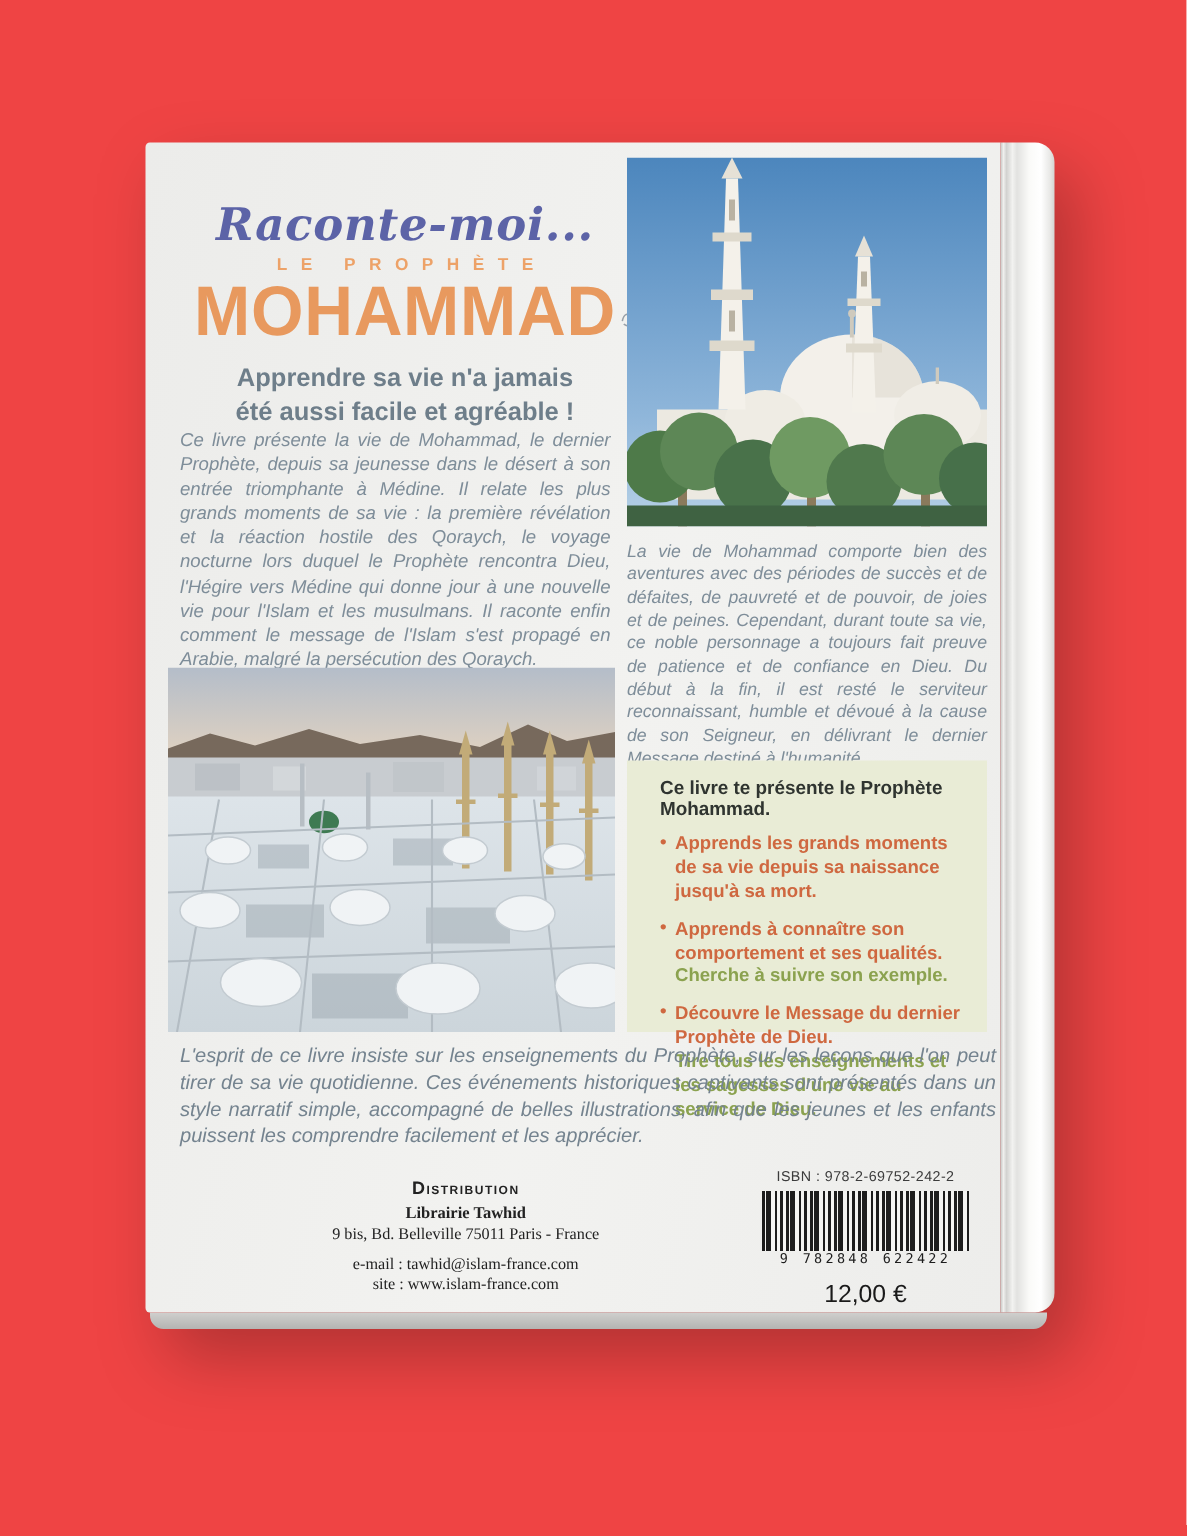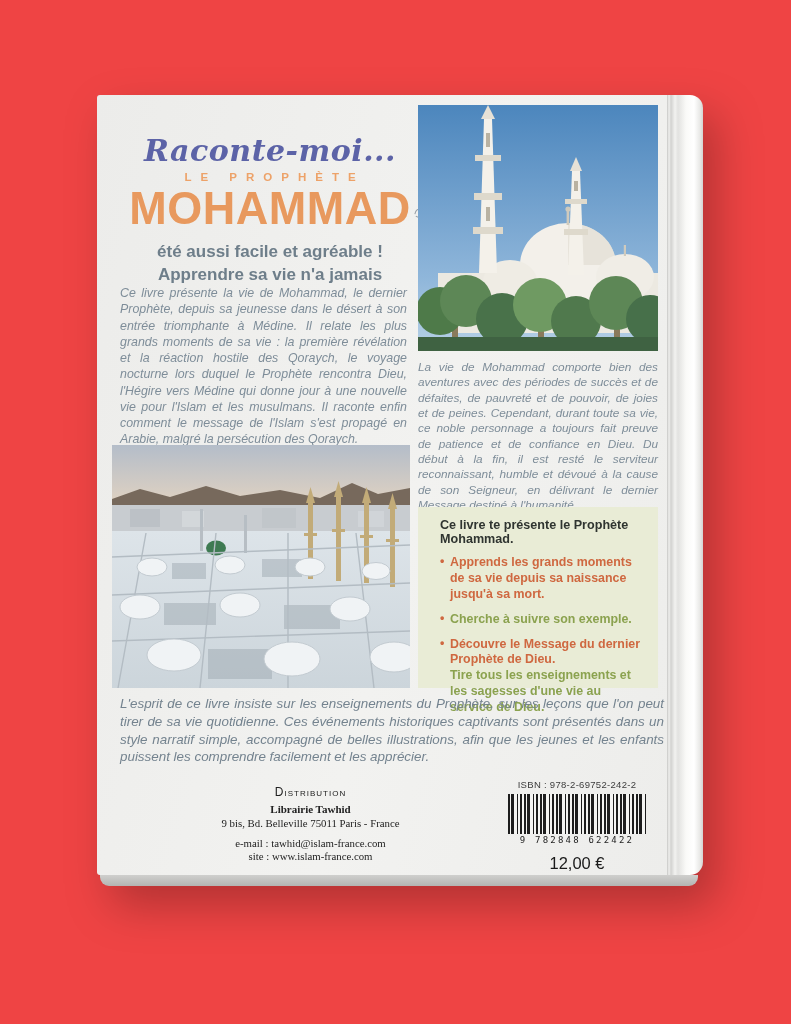--- a/index.html
+++ b/index.html
@@ -43,21 +43,21 @@
   .hl-item{position:relative;padding-left:10px;font-size:12.4px;font-weight:bold;
            line-height:1.28;margin-bottom:9px;}
   .hl-dot{position:absolute;left:0;top:-1px;color:#cf6840;}
   .hl-orange{color:#cf6840;}
   .hl-green{display:block;color:#8ba24f;}
   
   .logo-wrap{position:absolute;left:38px;top:692px;width:54px;text-align:center;}
   .logo-wrap svg{display:block;width:52px;height:52px;margin:0 auto;}
   .logo-label{margin-top:2px;font-size:13px;font-weight:bold;color:#d9622b;letter-spacing:1.5px;}
   .dist{position:absolute;left:96px;top:690px;width:235px;text-align:center;color:#222;}
-  .dist-head{font-variant:small-caps;font-weight:normal;font-size:12px;letter-spacing:1px;}
+  .dist-head{font-variant:small-caps;font-weight:bold;font-size:12px;letter-spacing:1px;}
   .dist-name{margin-top:4px;font-family:"Liberation Serif",serif;font-weight:bold;font-size:11px;}
   .dist-addr{margin-top:2px;font-family:"Liberation Serif",serif;font-size:10.8px;}
   .dist-mail{margin-top:8px;font-family:"Liberation Serif",serif;font-size:10.8px;}
   .dist-site{margin-top:1px;font-family:"Liberation Serif",serif;font-size:10.8px;}
   
   .shop{position:absolute;left:400px;top:684px;width:160px;text-align:center;}
   .isbn{font-size:9.5px;color:#3c3c3c;letter-spacing:.3px;}
   .bars{width:138px;height:40px;margin:4px auto 0;
         background:repeating-linear-gradient(90deg,#1d1d1d 0 2px,#f4f4f2 2px 3px,
                    #1d1d1d 3px 6px,#f4f4f2 6px 9px,#1d1d1d 9px 10px,#f4f4f2 10px 12px,
@@ -81,22 +81,22 @@
           <span>MOHAMMAD</span>
           <span class="pbuh">
             <svg width="15" height="14" viewBox="0 0 16 14">
               <path d="M2 9 C3 4,6 3,7 6 C8 9,10 4,12 5 M3 11 C6.5 13.5,11 12,13.5 8.5" stroke="#98a0a8" stroke-width="1.1" fill="none"></path>
               <circle cx="13.2" cy="3.6" r="0.9" fill="#98a0a8"></circle>
               <circle cx="9.5" cy="1.8" r="0.7" fill="#98a0a8"></circle>
             </svg>
           </span>
         </div>
         <div class="tagline">
+          <div>Apprendre sa vie n'a jamais</div>
           <div>été aussi facile et agréable !</div>
-          <div>Apprendre sa vie n'a jamais</div>
         </div>
       </div>
 
       <div class="para p-intro">Ce livre présente la vie de Mohammad, le dernier Prophète, depuis sa jeunesse dans le désert à son entrée triomphante à Médine. Il relate les plus grands moments de sa vie : la première révélation et la réaction hostile des Qoraych, le voyage nocturne lors duquel le Prophète rencontra Dieu, l'Hégire vers Médine qui donne jour à une nouvelle vie pour l'Islam et les musulmans. Il raconte enfin comment le message de l'Islam s'est propagé en Arabie, malgré la persécution des Qoraych.</div>
 
       <div class="photo-top">
         <svg viewBox="0 0 240 246" preserveAspectRatio="none">
           <defs>
             <linearGradient id="sky1" x1="0" y1="0" x2="0" y2="1">
               <stop offset="0" stop-color="#4c86bd"></stop>
@@ -150,20 +150,21 @@
 
       <div class="hl-box">
         <div class="hl-head">Ce livre te présente le Prophète Mohammad.</div>
         <div class="hl-item">
           <span class="hl-dot">•</span>
           <span class="hl-orange">Apprends les grands moments de sa vie depuis sa naissance jusqu'à sa mort.</span>
           <span class="hl-green"></span>
         </div>
         <div class="hl-item">
           <span class="hl-dot">•</span>
+          <span class="hl-orange">Apprends à connaître son comportement et ses qualités.</span>
           <span class="hl-green">Cherche à suivre son exemple.</span>
         </div>
         <div class="hl-item">
           <span class="hl-dot">•</span>
           <span class="hl-orange">Découvre le Message du dernier Prophète de Dieu.</span>
           <span class="hl-green">Tire tous les enseignements et les sagesses d'une vie au service de Dieu.</span>
         </div>
       </div>
 
       <div class="photo-bottom">

